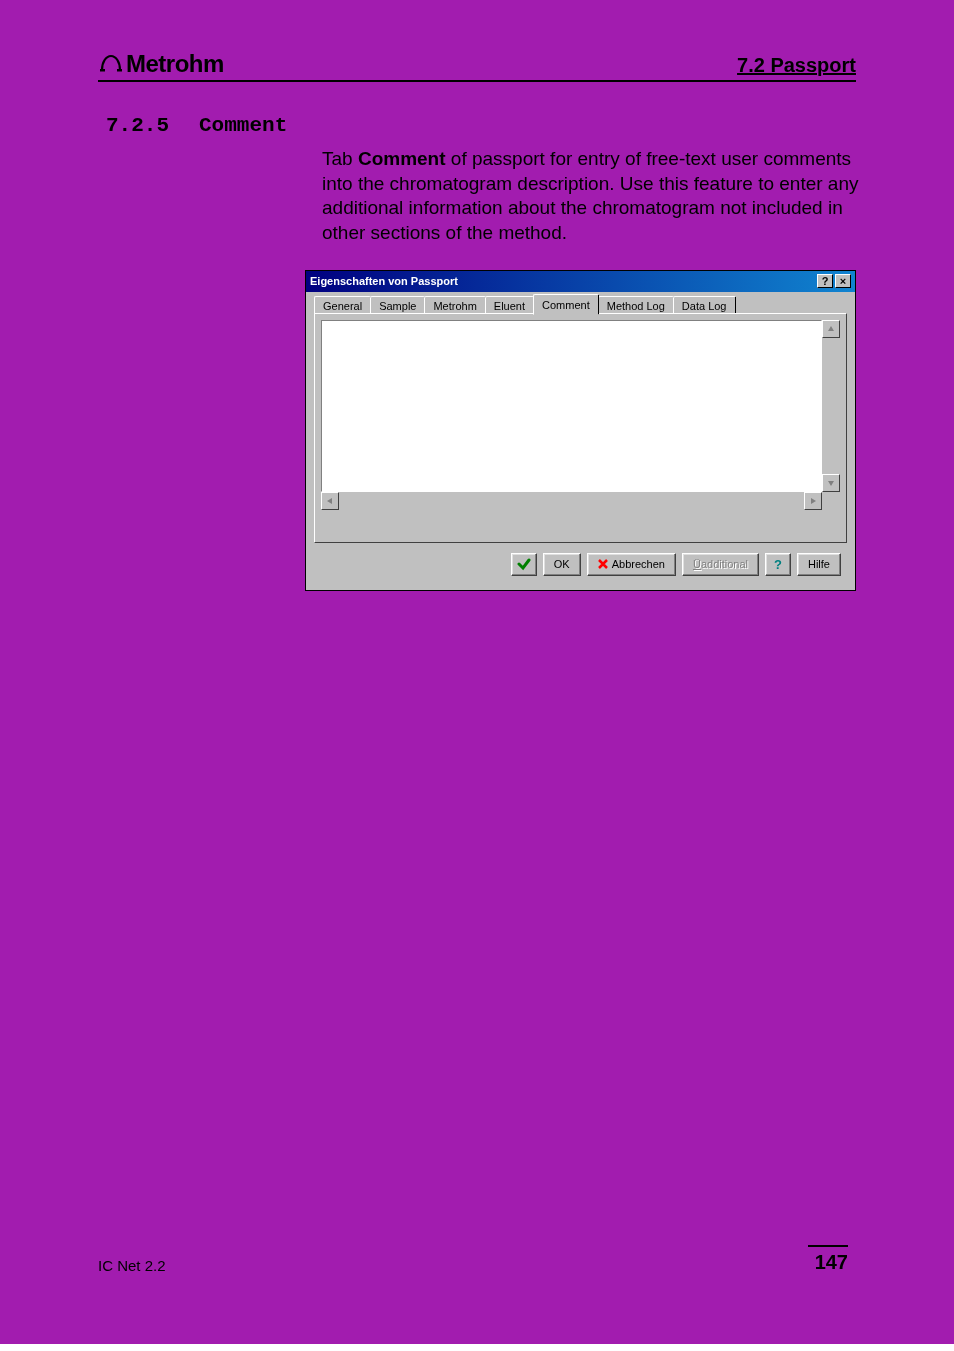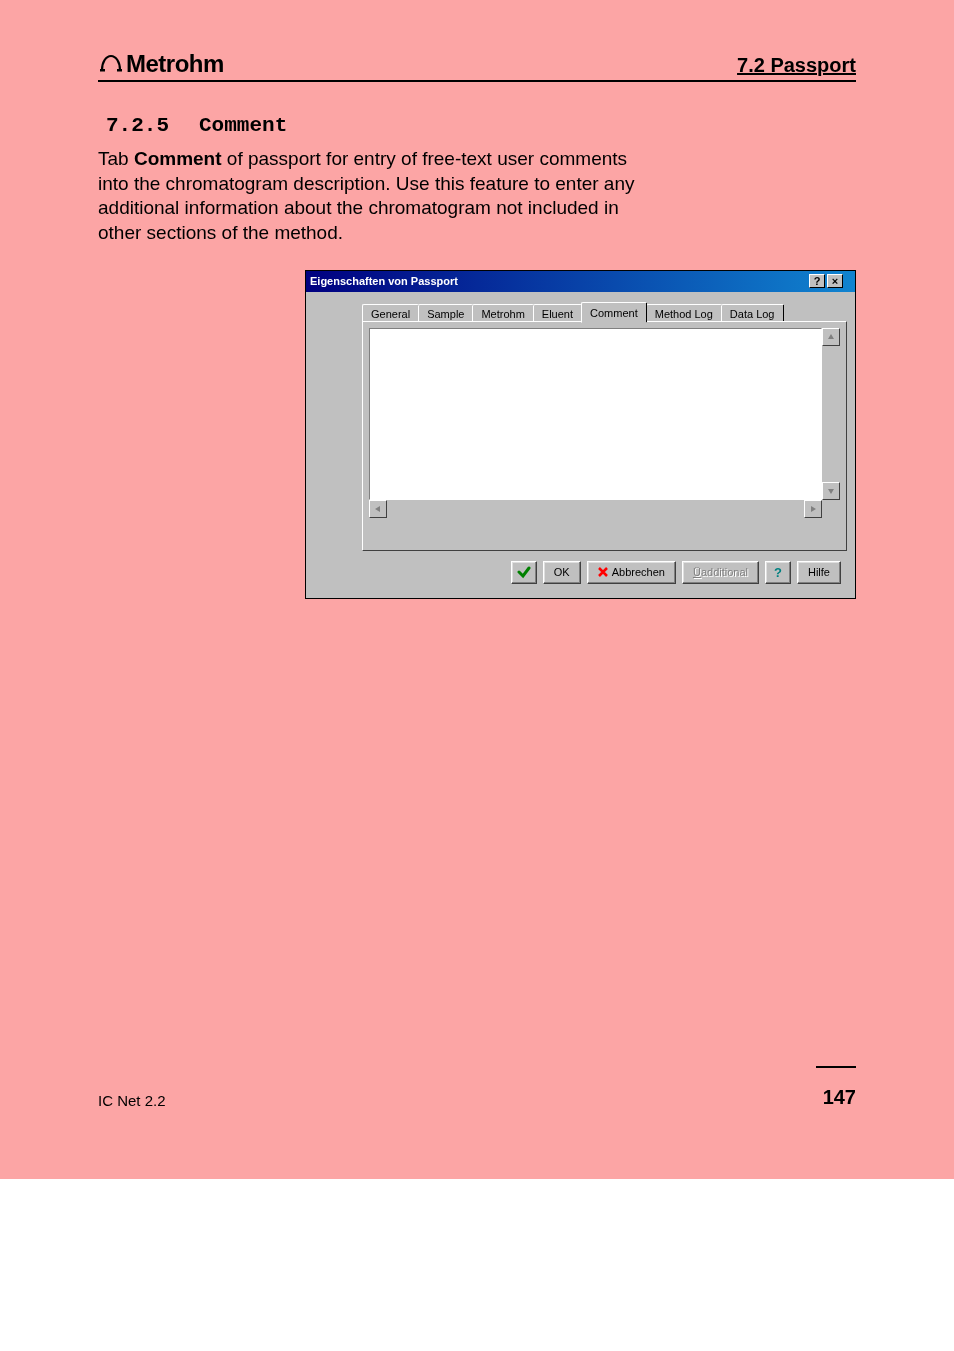--- a/index.html
+++ b/index.html
@@ -3,25 +3,25 @@
 <meta charset="utf-8">
 <style>
   * { box-sizing: border-box; }
   body {
     margin: 0;
     background: #fff;
     font-family: Arial, Helvetica, sans-serif;
   }
   .page {
     width: 954px;
-    height: 1179px;
+    height: 1344px;
     margin: 0 auto;
     padding: 50px 98px 0 98px;
     position: relative;
-    background: #fca5a5;
+    background: #a21caf;
   }
   .header-row {
     display: flex;
     justify-content: space-between;
     align-items: baseline;
     border-bottom: 2px solid #000;
     padding-bottom: 2px;
   }
   .brand {
     display: flex;
@@ -45,20 +45,21 @@
     margin-top: 32px;
     display: flex;
     gap: 30px;
     font-family: Liberation Mono, monospace;
     font-weight: 900;
     font-size: 21px;
     padding-left: 8px;
   }
   .body-block {
     margin-top: 10px;
+    margin-left: 224px;
     width: 540px;
     font-family: Arial, Helvetica, sans-serif;
     font-size: 19px;
     line-height: 1.3;
   }
   .body-block .bold { font-weight: 700; }
 
   
   .dialog {
     width: 551px;
@@ -68,36 +69,36 @@
     font-family: "MS Sans Serif", Tahoma, Arial, sans-serif;
     font-size: 11px;
   }
   .titlebar {
     height: 21px;
     background: linear-gradient(to right, #000080, #1084d0);
     color: #fff;
     display: flex;
     align-items: center;
     justify-content: space-between;
-    padding: 0 12px 0 4px;
+    padding: 0 4px 0 4px;
     font-weight: 700;
   }
   .titlebar-btns { display: flex; gap: 2px; }
   .tb-btn {
     width: 16px; height: 14px;
     background: #c0c0c0;
     border-top: 1px solid #fff;
     border-left: 1px solid #fff;
     border-right: 1px solid #000;
     border-bottom: 1px solid #000;
     display: flex; align-items: center; justify-content: center;
     font-family: Arial; font-weight: 700; color: #000;
     font-size: 11px; line-height: 1;
   }
-  .dlg-body { padding: 8px 8px 10px 8px; margin-left: 48px; }
+  .dlg-body { padding: 0 8px 10px 8px; }
   .tabstrip {
     display: flex;
     align-items: flex-end;
     height: 22px;
     position: relative;
   }
   .tab {
     padding: 3px 8px 2px 8px;
     border-top: 1px solid #fff;
     border-left: 1px solid #fff;
@@ -192,29 +193,29 @@
     padding: 0 10px;
     display: flex; align-items: center; gap: 4px;
     font-family: Liberation Sans, sans-serif; font-size: 11px;
     color: #000;
   }
   .winbtn.iconbtn { width: 26px; padding: 0; justify-content: center; }
   .winbtn .ul { text-decoration: underline; }
   .winbtn.disabled { color: #808080; text-shadow: 1px 1px 0 #fff; }
   .footer {
     position: absolute;
-    left: 98px; right: 98px; bottom: 70px;
+    left: 98px; right: 106px; bottom: 70px;
     display: flex; justify-content: space-between; align-items: flex-end;
     font-size: 15px;
   }
   .pagenum {
     font-weight: 900;
     font-size: 20px;
     border-top: 2px solid #000;
-    padding-top: 18px;
+    padding-top: 4px;
     min-width: 40px;
     text-align: right;
   }
 </style>
 </head>
 <body>
 
 <div class="page">
 
   <div class="header-row">

